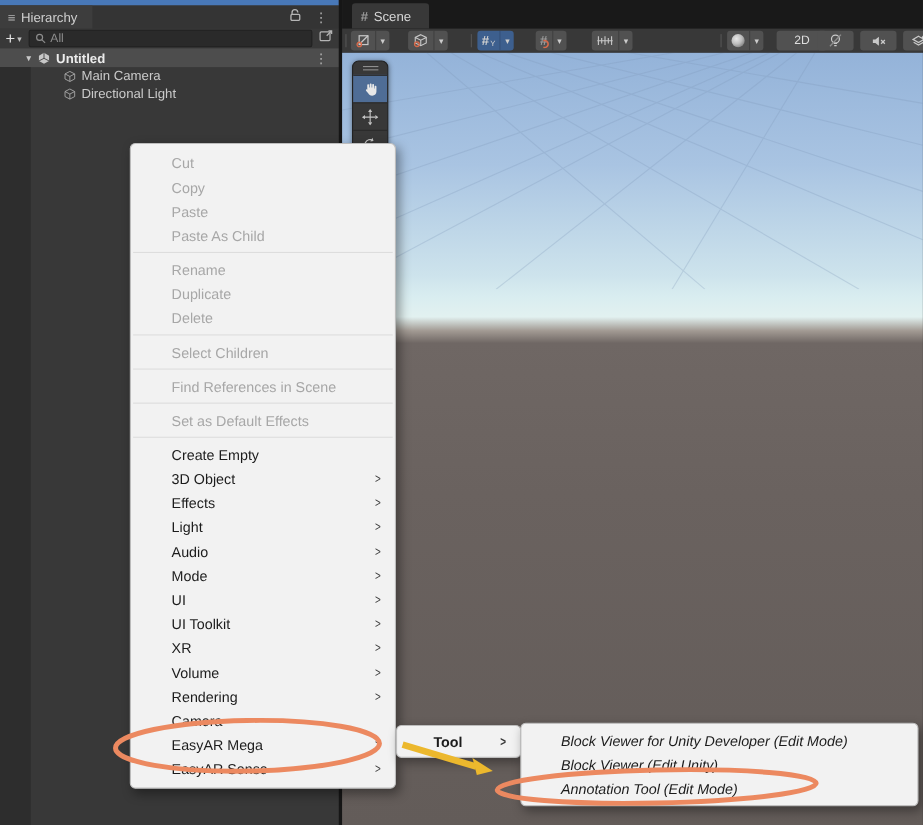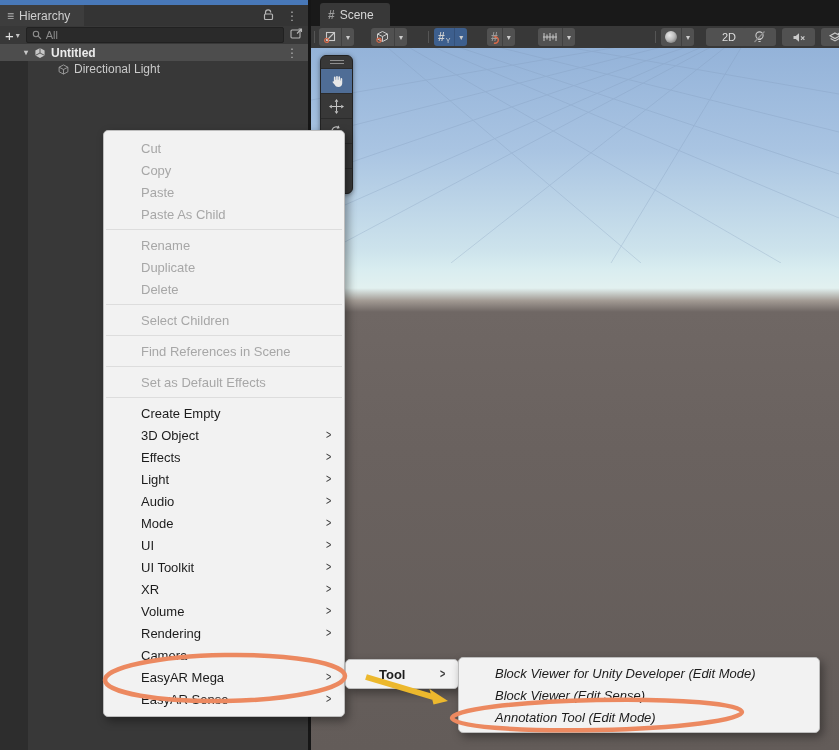--- a/index.html
+++ b/index.html
@@ -57,21 +57,21 @@
   
   #toolstrip{position:absolute;left:9px;top:7px;width:33px;background:#383838;border:1px solid #222;
     border-radius:6px;box-shadow:0 1px 5px rgba(0,0,0,.45);overflow:hidden;box-sizing:border-box;}
   #ts-handle{height:12px;display:flex;flex-direction:column;align-items:center;justify-content:center;gap:2px;}
   #ts-handle i{display:block;width:14px;height:1px;background:#8f8f8f;}
   .ts-btn{height:24px;display:flex;align-items:center;justify-content:center;border-top:1px solid #2b2b2b;}
   .ts-btn.active{background:#4f6d96;}
 
   
   .menu{position:absolute;background:#f2f2f2;border:1px solid #bdbdbd;border-radius:5px;
-    box-shadow:3px 4px 10px rgba(0,0,0,.38);box-sizing:border-box;z-index:50;}
+    box-shadow:3px 4px 10px rgba(0,0,0,.38);box-sizing:border-box;z-index:50;margin-left:15px;}
   #ctx-menu{left:103px;top:130px;width:242px;padding:6px 0;}
   .mi{height:22px;display:flex;align-items:center;padding:0 12px 0 37px;font-size:13px;color:#1c1c1c;white-space:nowrap;}
   .mi .lbl{flex:1;}
   .mi .arr{margin-left:16px;font-size:12px;color:#3a3a3a;transform:scaleX(.75);visibility:hidden;}
   .mi.has-sub .arr{visibility:visible;}
   .mi.disabled{color:#a7a7a7;}
   .mi.disabled .arr{color:#a7a7a7;}
   .msep{height:1px;background:#dddddd;margin:4px 2px;}
   #tool-flyout{left:345px;top:659px;width:114px;padding:3px 0;z-index:60;font-weight:bold;}
   #tool-flyout .mi{padding:0 12px 0 33px;}
@@ -134,20 +134,29 @@
           </svg>
       </span>
       <span>Untitled</span>
       <span class="kebab glyph-icon">⋮</span>
     </div>
 
     <div id="hier-gutter" class="abs"></div>
 
     <div id="tree" class="abs">
 
+        <div class="tree-row">
+          <span style="display:flex;">
+            <svg width="11" height="11" viewBox="0 0 12 12">
+              <path d="M6 1 L10.8 3.5 V8.5 L6 11 L1.2 8.5 V3.5 Z" fill="none" stroke="#a9a9a9" stroke-width="0.9"></path>
+              <path d="M1.2 3.5 L6 6 L10.8 3.5 M6 6 V11" fill="none" stroke="#a9a9a9" stroke-width="0.9"></path>
+            </svg>
+          </span>
+          <span class="lbl">Main Camera</span>
+        </div>
 
         <div class="tree-row">
           <span style="display:flex;">
             <svg width="11" height="11" viewBox="0 0 12 12">
               <path d="M6 1 L10.8 3.5 V8.5 L6 11 L1.2 8.5 V3.5 Z" fill="none" stroke="#a9a9a9" stroke-width="0.9"></path>
               <path d="M1.2 3.5 L6 6 L10.8 3.5 M6 6 V11" fill="none" stroke="#a9a9a9" stroke-width="0.9"></path>
             </svg>
           </span>
           <span class="lbl">Directional Light</span>
         </div>
@@ -479,21 +488,21 @@
     </div>
 
   <div id="mega-submenu" class="menu">
 
       <div class="mi">
         <span class="lbl">Block Viewer for Unity Developer (Edit Mode)</span>
         <span class="arr">&gt;</span>
       </div>
 
       <div class="mi">
-        <span class="lbl">Block Viewer (Edit Sense)</span>
+        <span class="lbl">Block Viewer (Edit Unity)</span>
         <span class="arr">&gt;</span>
       </div>
 
       <div class="mi">
         <span class="lbl">Annotation Tool (Edit Mode)</span>
         <span class="arr">&gt;</span>
       </div>
     </div>
 
   <svg id="annot" width="839" height="750">

